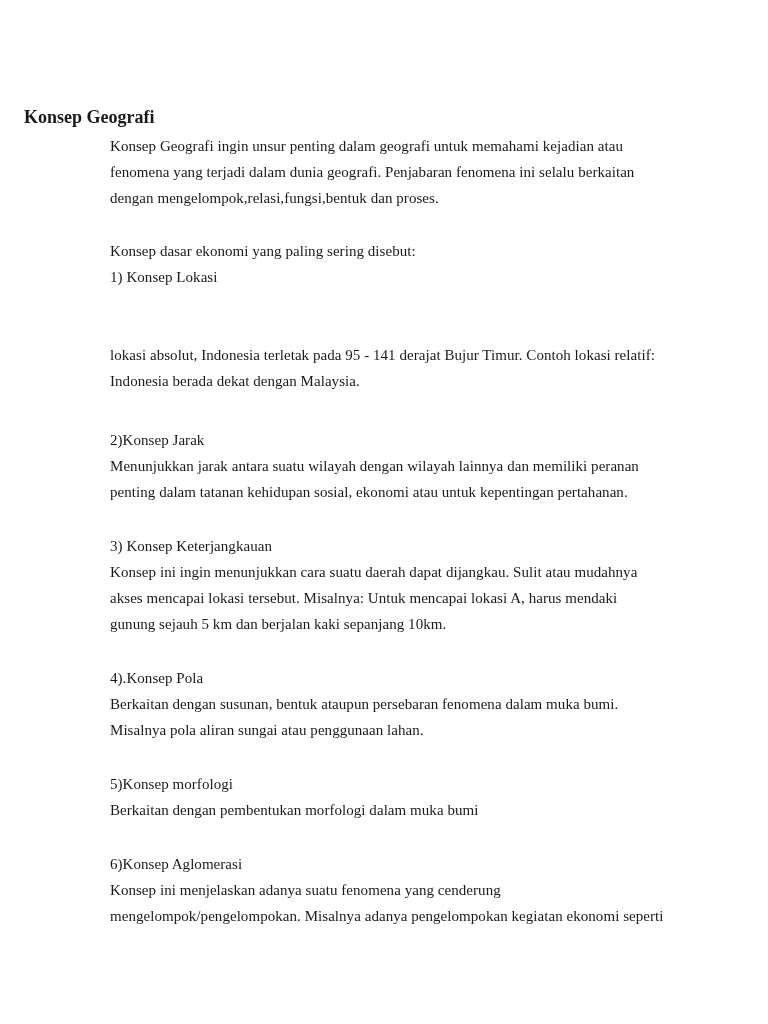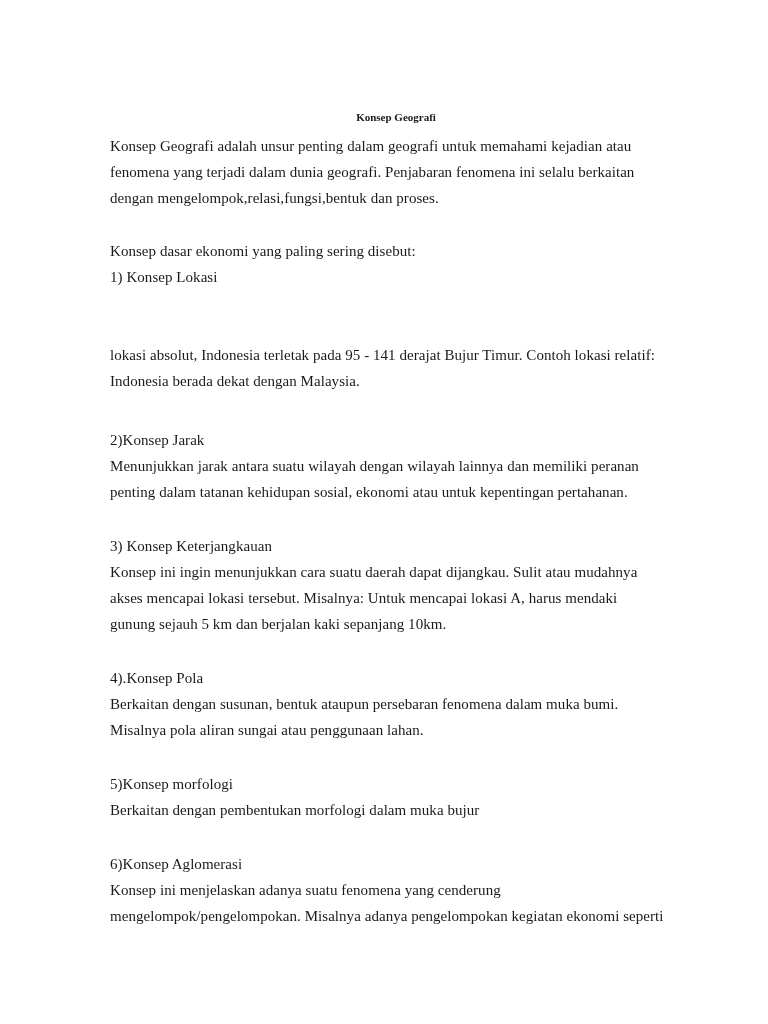--- a/index.html
+++ b/index.html
@@ -21,43 +21,42 @@
       top: 0;
       width: 768px;
       height: 1024px;
       background: #ffffff;
     }
     .title {
       position: absolute;
       top: 108px;
       left: 0;
       width: 768px;
-      text-align: center;
       font-weight: bold;
-      font-size: 11px;
+      font-size: 18px;
       line-height: 18px;
       padding-left: 24px;
       box-sizing: border-box;
     }
     .line {
       position: absolute;
       left: 110px;
       font-size: 15px;
       line-height: 18px;
       white-space: nowrap;
       letter-spacing: 0.05px;
     }
   </style>
 </head>
 <body>
 
 <div class="page">
   <div class="title">Konsep Geografi</div>
 
-  <div class="line" style="top:137px">Konsep Geografi adalah unsur penting dalam geografi untuk memahami kejadian atau</div>
+  <div class="line" style="top:137px">Konsep Geografi ingin unsur penting dalam geografi untuk memahami kejadian atau</div>
   <div class="line" style="top:163px">fenomena yang terjadi dalam dunia geografi. Penjabaran fenomena ini selalu berkaitan</div>
   <div class="line" style="top:189px">dengan mengelompok,relasi,fungsi,bentuk dan proses.</div>
 
   <div class="line" style="top:242px">Konsep dasar ekonomi yang paling sering disebut:</div>
 
   <div class="line" style="top:268px">1) Konsep Lokasi</div>
   <div class="line" style="top:346px">lokasi absolut, Indonesia terletak pada 95 - 141 derajat Bujur Timur. Contoh lokasi relatif:</div>
   <div class="line" style="top:372px">Indonesia berada dekat dengan Malaysia.</div>
 
   <div class="line" style="top:431px">2)Konsep Jarak</div>
@@ -67,18 +66,18 @@
   <div class="line" style="top:537px">3) Konsep Keterjangkauan</div>
   <div class="line" style="top:563px">Konsep ini ingin menunjukkan cara suatu daerah dapat dijangkau. Sulit atau mudahnya</div>
   <div class="line" style="top:589px">akses mencapai lokasi tersebut. Misalnya: Untuk mencapai lokasi A, harus mendaki</div>
   <div class="line" style="top:615px">gunung sejauh 5 km dan berjalan kaki sepanjang 10km.</div>
 
   <div class="line" style="top:669px">4).Konsep Pola</div>
   <div class="line" style="top:721px">Misalnya pola aliran sungai atau penggunaan lahan.</div>
   <div class="line" style="top:695px">Berkaitan dengan susunan, bentuk ataupun persebaran fenomena dalam muka bumi.</div>
 
   <div class="line" style="top:775px">5)Konsep morfologi</div>
-  <div class="line" style="top:801px">Berkaitan dengan pembentukan morfologi dalam muka bujur</div>
+  <div class="line" style="top:801px">Berkaitan dengan pembentukan morfologi dalam muka bumi</div>
 
   <div class="line" style="top:855px">6)Konsep Aglomerasi</div>
   <div class="line" style="top:881px">Konsep ini menjelaskan adanya suatu fenomena yang cenderung</div>
   <div class="line" style="top:907px">mengelompok/pengelompokan. Misalnya adanya pengelompokan kegiatan ekonomi seperti</div>
 </div>
 
 </body></html>

